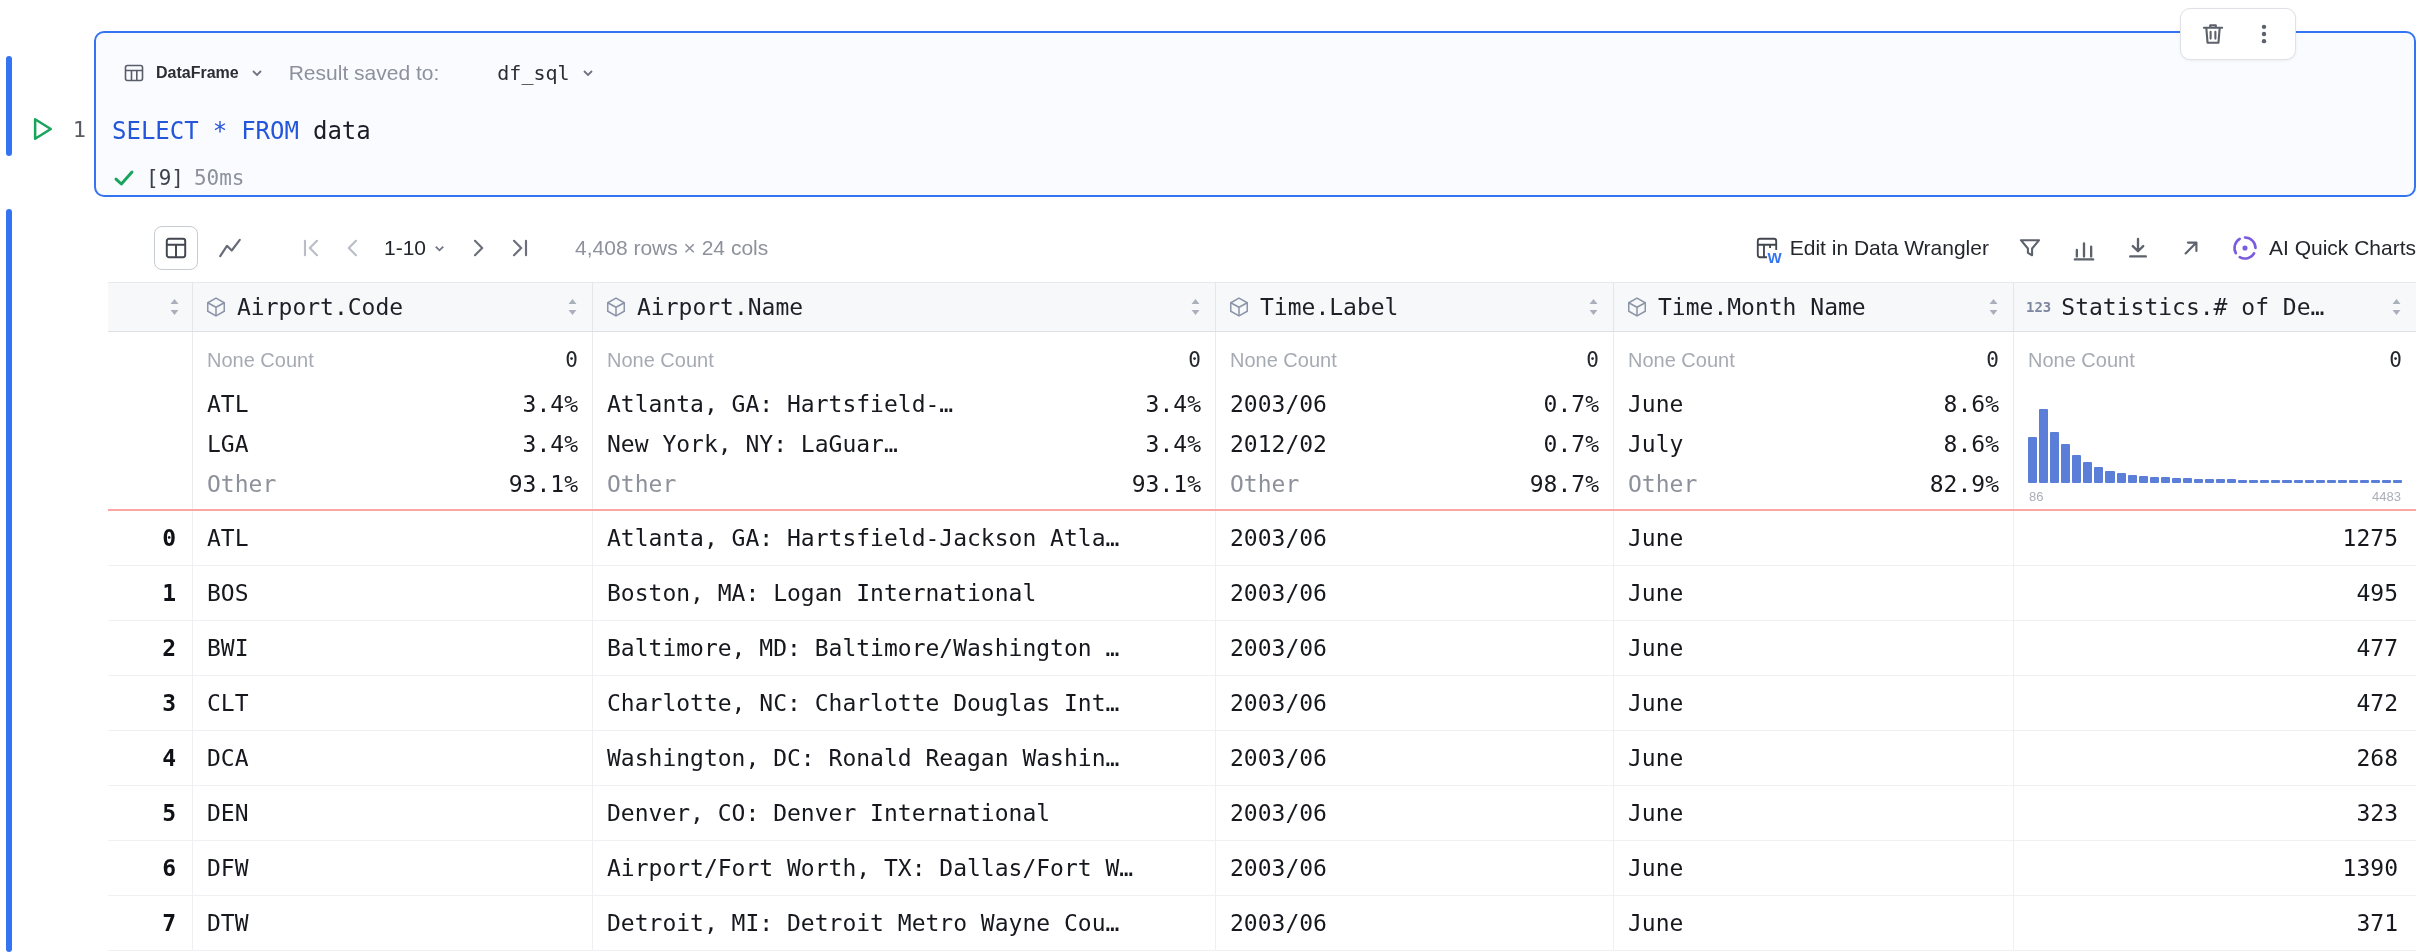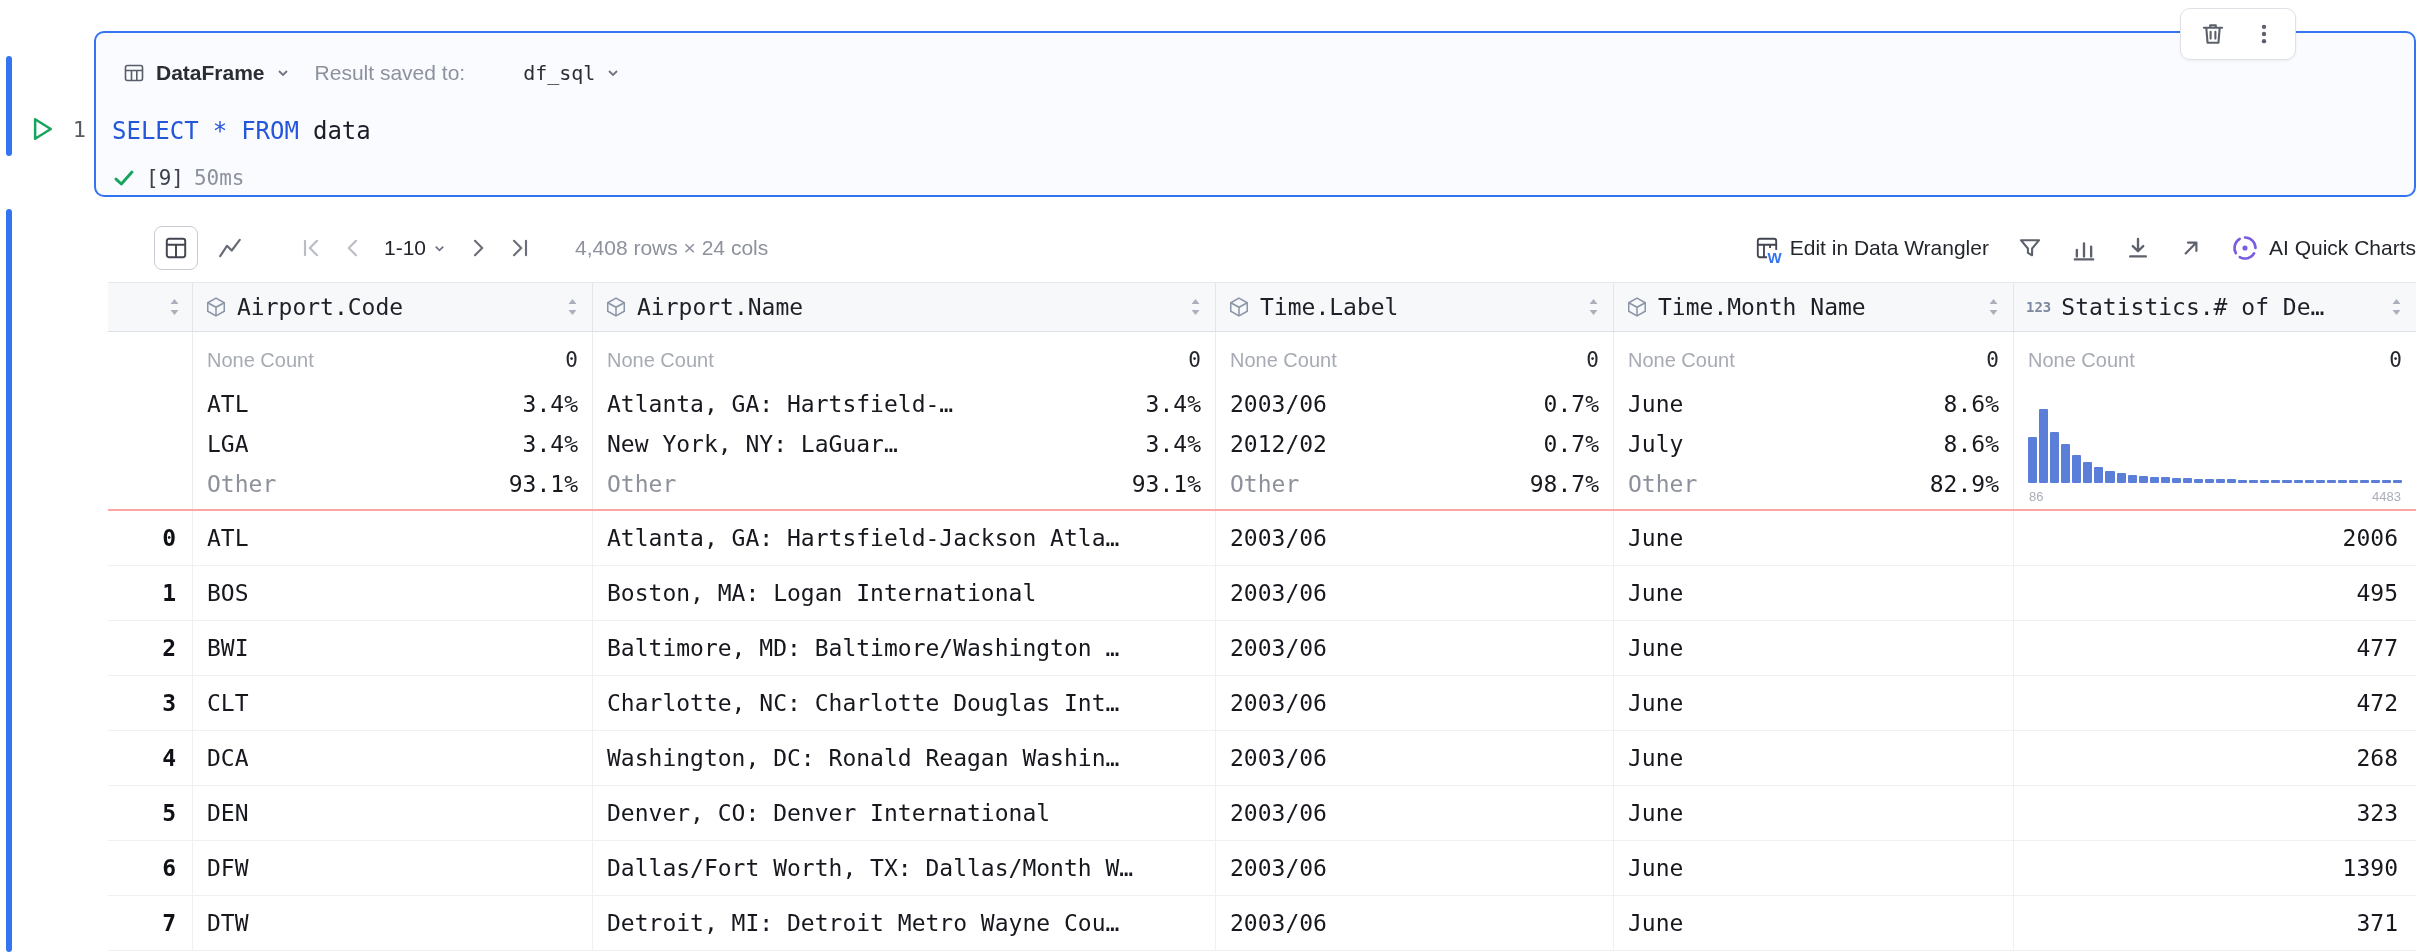--- a/index.html
+++ b/index.html
@@ -8,21 +8,21 @@
           font-family:"Liberation Sans", sans-serif; color:#1c1e24; }
 
   
   .gutter-a { position:absolute; left:6px; top:56px; width:6px; height:100px; background:#3574f0; border-radius:3px; }
   .gutter-b { position:absolute; left:6px; top:209px; width:6px; height:743px; background:#3574f0; border-radius:3px; }
 
   
   .sql-cell { position:absolute; left:94px; top:31px; width:2322px; height:166px;
               background:#f9fbff; border:2px solid #3574f0; border-radius:10px; }
   .cell-header { position:absolute; left:26px; top:24px; height:32px; display:flex; align-items:center; gap:10px; }
-  .type-label { font-size:21px; font-weight:600; color:#2a2d33; }
+  .type-label { font-size:16px; font-weight:600; color:#2a2d33; }
   .saved-label { margin-left:14px; font-size:21px; color:#8d919c; }
   .saved-value { font-family:"DejaVu Sans Mono", monospace; font-size:20px; color:#2a2d33;margin-left:48px; }
   .code-row { position:absolute; left:16px; top:82px; height:32px; display:flex; align-items:center; column-gap:14px;
               font-family:"DejaVu Sans Mono", monospace; font-size:24px; }
   .kw { color:#2456d9; }
   .ident { color:#1b1e27; }
   .status-row { position:absolute; left:16px; top:130px; height:30px; display:flex; align-items:center; gap:10px;
                 font-family:"DejaVu Sans Mono", monospace; font-size:21px; }
   .exec-badge { color:#3c404a; }
   .exec-time { color:#8d919c; }
@@ -422,21 +422,21 @@
     </div>
   </div>
 
   <div class="tbody">
     <div class="tr cols">
       <div class="td td-idx">0</div>
       <div class="td">ATL</div>
       <div class="td">Atlanta, GA: Hartsfield-Jackson Atla…</div>
       <div class="td">2003/06</div>
       <div class="td">June</div>
-      <div class="td td-num">2006</div>
+      <div class="td td-num">1275</div>
     </div>
     <div class="tr cols">
       <div class="td td-idx">1</div>
       <div class="td">BOS</div>
       <div class="td">Boston, MA: Logan International</div>
       <div class="td">2003/06</div>
       <div class="td">June</div>
       <div class="td td-num">495</div>
     </div>
     <div class="tr cols">
@@ -467,21 +467,21 @@
       <div class="td td-idx">5</div>
       <div class="td">DEN</div>
       <div class="td">Denver, CO: Denver International</div>
       <div class="td">2003/06</div>
       <div class="td">June</div>
       <div class="td td-num">323</div>
     </div>
     <div class="tr cols">
       <div class="td td-idx">6</div>
       <div class="td">DFW</div>
-      <div class="td">Dallas/Fort Worth, TX: Dallas/Month W…</div>
+      <div class="td">Airport/Fort Worth, TX: Dallas/Fort W…</div>
       <div class="td">2003/06</div>
       <div class="td">June</div>
       <div class="td td-num">1390</div>
     </div>
     <div class="tr cols">
       <div class="td td-idx">7</div>
       <div class="td">DTW</div>
       <div class="td">Detroit, MI: Detroit Metro Wayne Cou…</div>
       <div class="td">2003/06</div>
       <div class="td">June</div>

